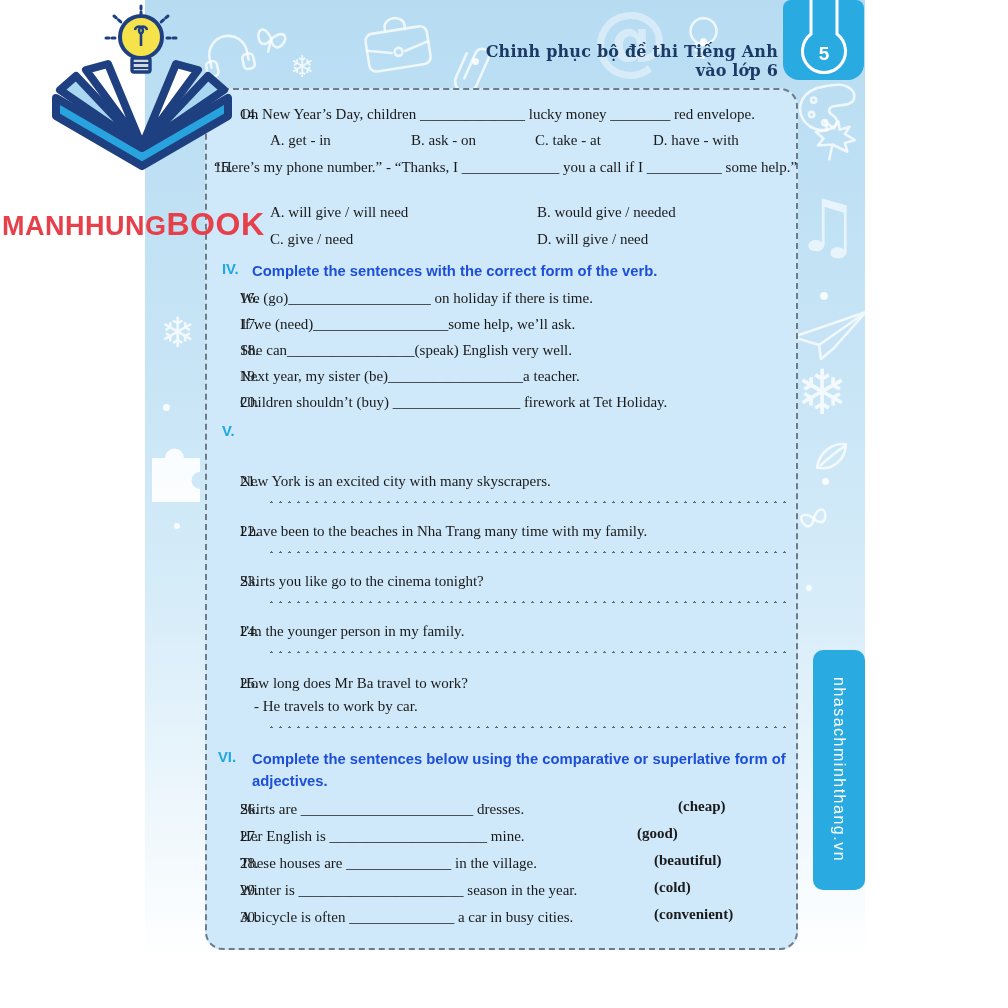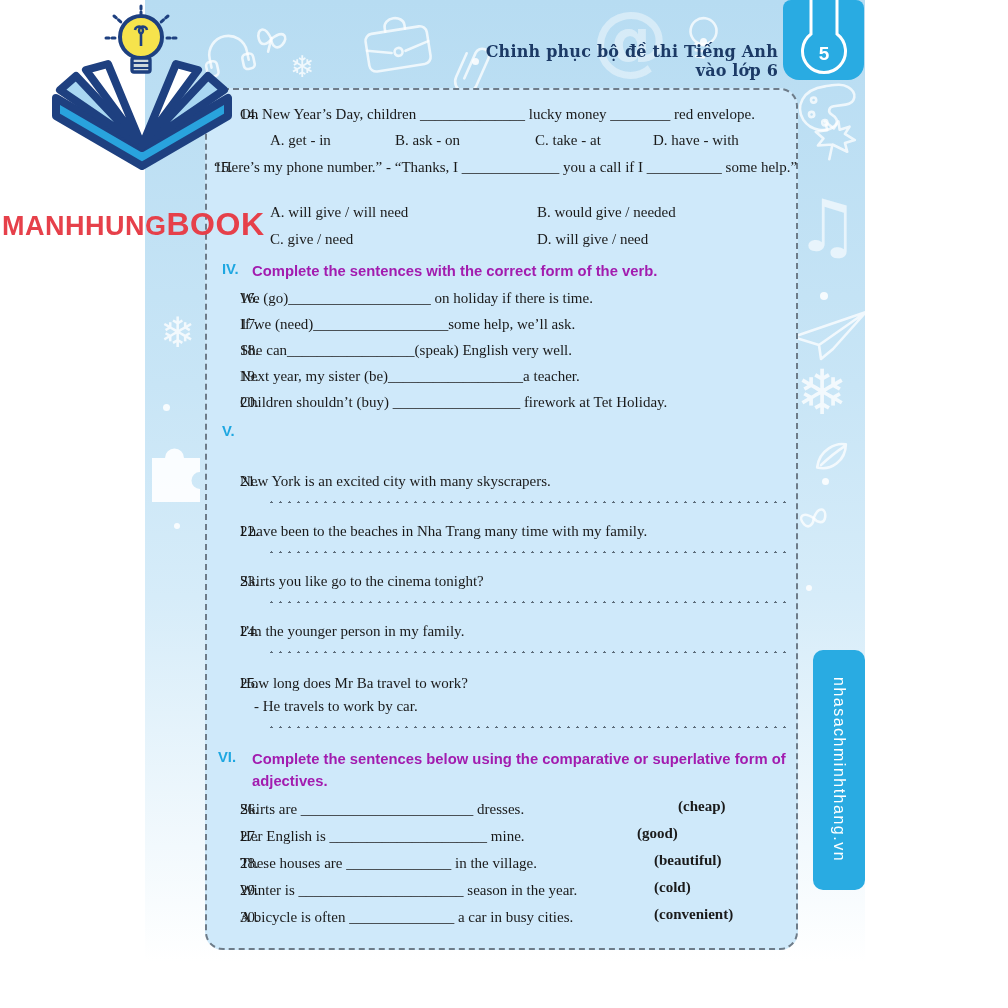--- a/index.html
+++ b/index.html
@@ -15,21 +15,21 @@
 
   
   .panel{left:205px;top:88px;width:593px;height:862px;background:#cfe9fa;
     border:2px dashed #6e7c89;border-radius:18px;box-sizing:border-box;z-index:2;}
   .panel *{position:absolute;}
   .q{font-size:15px;line-height:22px;white-space:nowrap;}
   .wrapq{font-size:15px;line-height:22px;white-space:normal;}
   .qnum{font-weight:normal;}
   .opt{font-size:15px;white-space:nowrap;}
   .sec-num{font-family:"Liberation Sans",sans-serif;font-weight:bold;font-size:14.8px;color:#1ea7e1;}
-  .sec-title{font-family:"Liberation Sans",sans-serif;font-weight:bold;font-size:14.8px;color:#a21caf;
+  .sec-title{font-family:"Liberation Sans",sans-serif;font-weight:bold;font-size:14.8px;color:#1d4ed8;
     line-height:21.5px;width:548px;}
   .dotline{height:3px;background-image:radial-gradient(circle,#5c6b79 1.1px,rgba(0,0,0,0) 1.4px);
     background-size:9px 3px;background-repeat:repeat-x;background-position:0 1px;}
   .hint{font-size:15px;font-weight:bold;white-space:nowrap;}
 
   
   .book-title{left:452px;top:42px;width:326px;text-align:right;font-family:"DejaVu Serif",serif;
     font-size:16px;font-weight:600;color:#1c3a66;z-index:3;letter-spacing:.2px;}
 
   
@@ -131,21 +131,21 @@
     <span>nhasachminhthang.vn</span>
   </div>
 
   <div class="abs panel">
 
     <div class="q" style="left:33px;top:13px">
       <span class="qnum">14.</span>
       <span>On New Year’s Day, children ______________ lucky money ________ red envelope.</span>
     </div>
     <div class="opt" style="left:63px;top:42px">A. get - in</div>
-    <div class="opt" style="left:188px;top:42px">B. ask - on</div>
+    <div class="opt" style="left:204px;top:42px">B. ask - on</div>
     <div class="opt" style="left:328px;top:42px">C. take - at</div>
     <div class="opt" style="left:446px;top:42px">D. have - with</div>
 
     <div class="wrapq" style="left:33px;top:66px;width:552px;padding-left:26px;text-indent:-26px">
       <span class="qnum">15.</span>
       <span>“Here’s my phone number.” - “Thanks, I _____________ you a call if I __________ some help.”</span>
     </div>
     <div class="opt" style="left:63px;top:114px">A. will give / will need</div>
     <div class="opt" style="left:330px;top:114px">B. would give / needed</div>
     <div class="opt" style="left:63px;top:141px">C. give / need</div>

